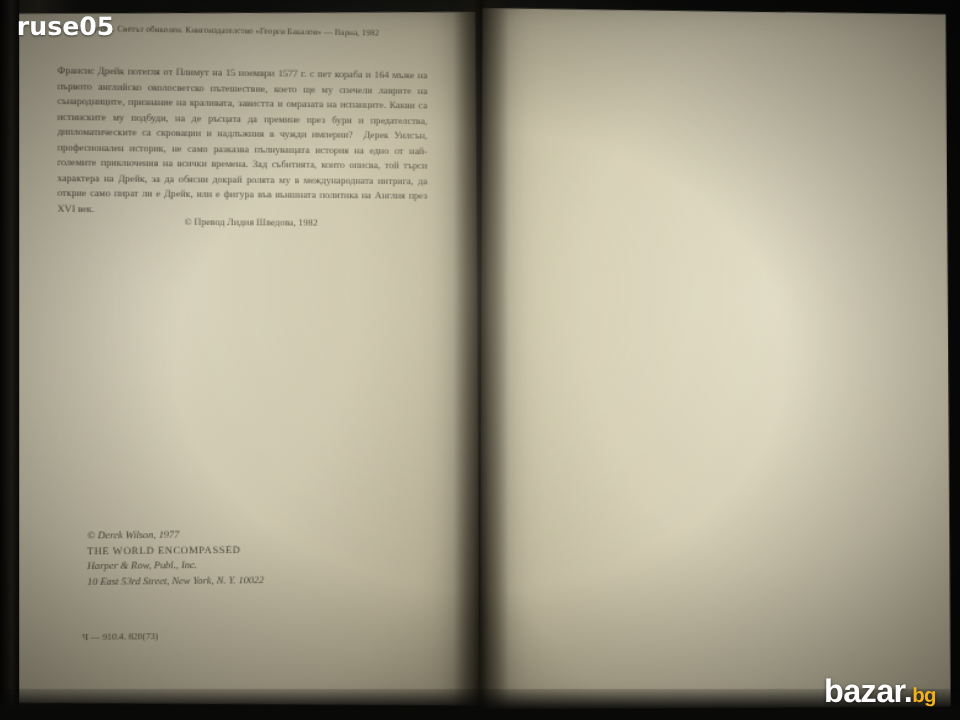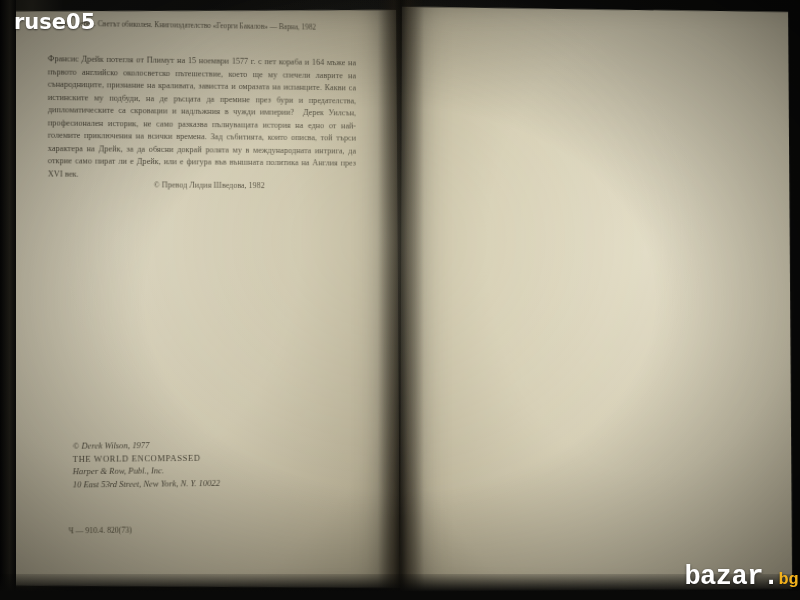--- a/index.html
+++ b/index.html
@@ -146,22 +146,22 @@
     left: 14px; top: 10px;
     color: #ffffff;
     font-family: "DejaVu Sans", sans-serif;
     font-weight: bold;
     font-size: 21px;
     letter-spacing: 0px;
     text-shadow: 0 1px 2px rgba(0,0,0,0.55);
   }
   #wm-bottom {
     position: absolute;
-    right: 2px; bottom: 8px;
-    font-family: Liberation Mono, monospace;
+    right: 20px; bottom: 8px;
+    font-family: Liberation Sans, sans-serif;
     font-weight: bold;
     font-size: 27px;
     color: #ffffff;
     text-shadow: 0 1px 3px rgba(0,0,0,0.6);
     letter-spacing: -0.5px;
     text-align: center;
   }
   #wm-bottom .dot { color: #ffffff; }
   #wm-bottom .tld {
     font-size: 17px;

